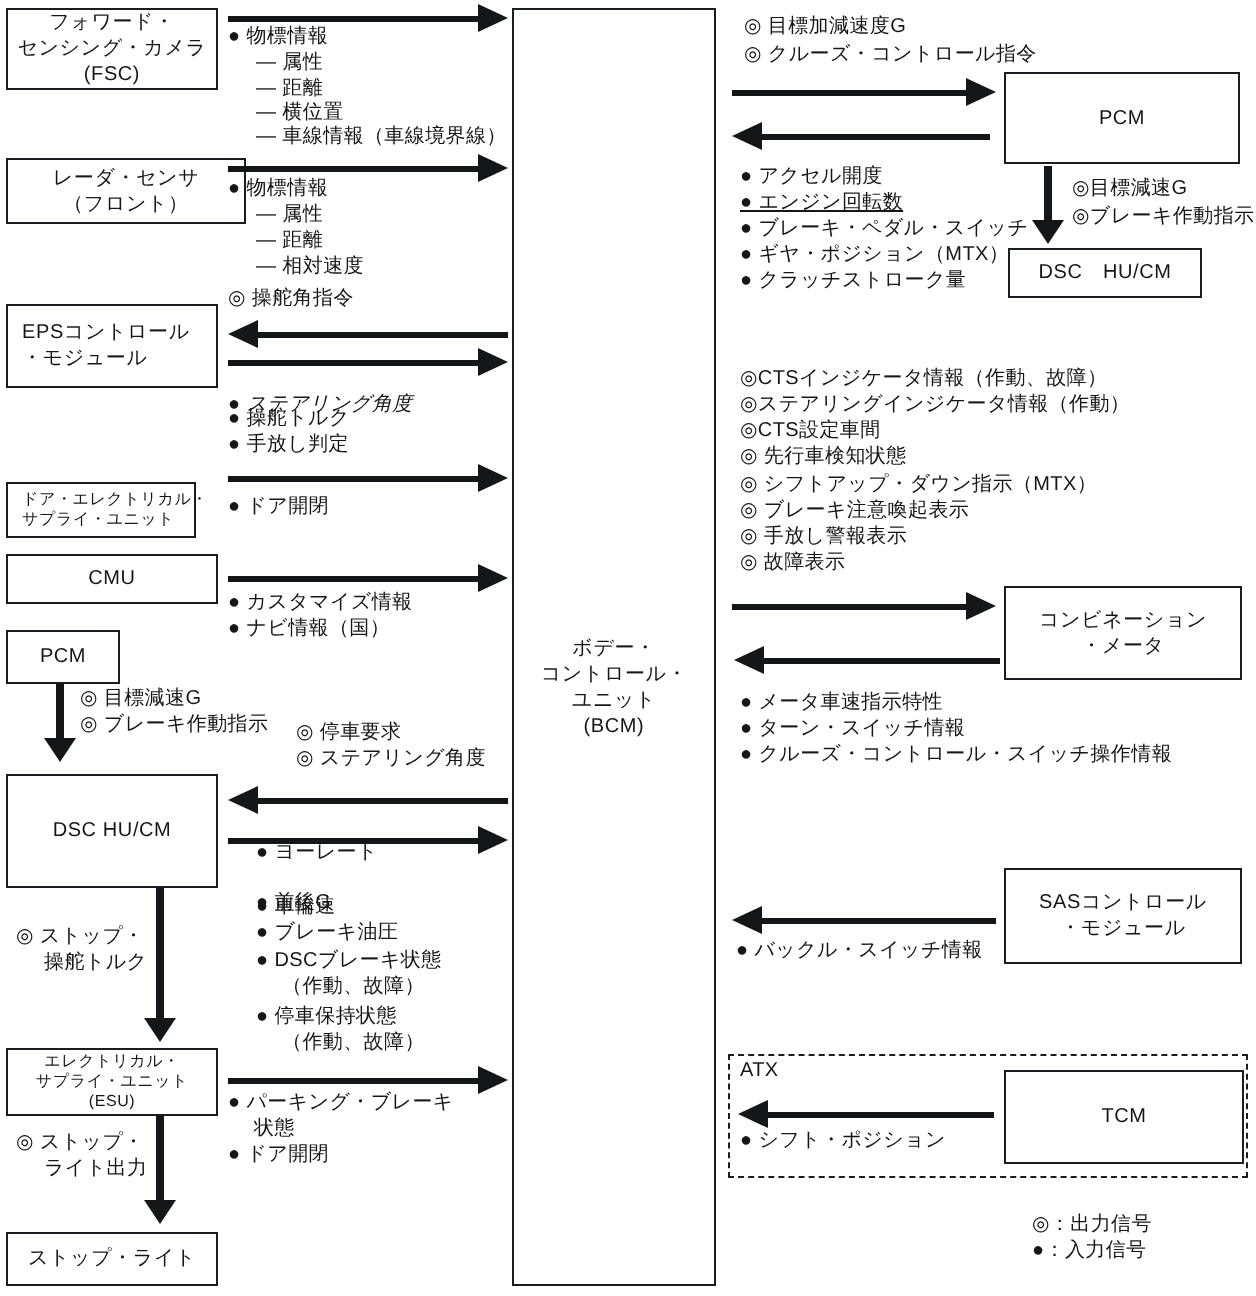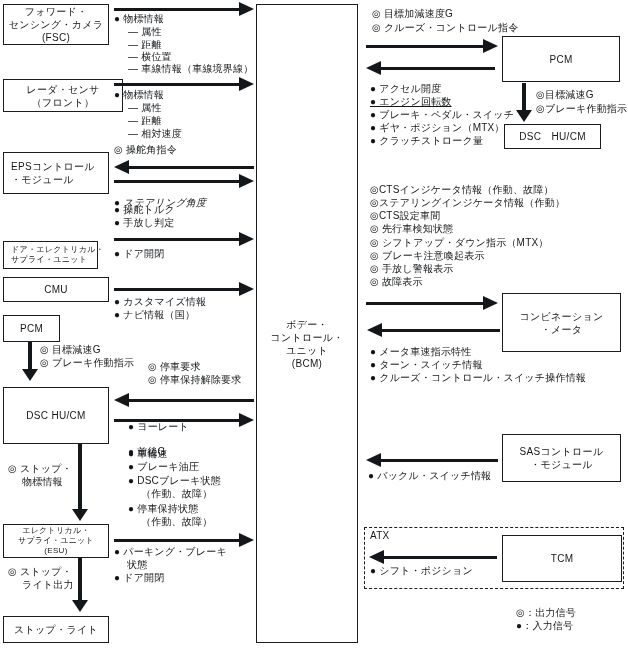--- a/index.html
+++ b/index.html
@@ -71,21 +71,21 @@
     </div>
     <div class="box" style="left: 3px; top: 616px; width: 106px; height: 27px;">
       <div class="box-line">ストップ・ライト</div>
     </div>
     <div class="box" style="left: 502px; top: 36px; width: 118px; height: 46px;">
       <div class="box-line">PCM</div>
     </div>
     <div class="box" style="left: 504px; top: 124px; width: 97px; height: 25px;">
       <div class="box-line">DSC　HU/CM</div>
     </div>
-    <div class="box" style="left: 502px; top: 293px; width: 119px; height: 59px;">
+    <div class="box" style="left: 502px; top: 293px; width: 119px; height: 47px;">
       <div class="box-line">コンビネーション</div>
       <div class="box-line">・メータ</div>
     </div>
     <div class="box" style="left: 502px; top: 434px; width: 119px; height: 48px;">
       <div class="box-line">SASコントロール</div>
       <div class="box-line">・モジュール</div>
     </div>
     <div class="box dashed" style="left: 364px; top: 527px; width: 260px; height: 62px;"></div>
     <div class="box" style="left: 502px; top: 535px; width: 120px; height: 47px;">
       <div class="box-line">TCM</div>
@@ -178,31 +178,31 @@
     <div class="sig" style="left: 114px; top: 144px;">◎ 操舵角指令</div>
     <div class="sig" style="left: 114px; top: 197px; font-style: italic;">● ステアリング角度</div>
     <div class="sig" style="left: 114px; top: 204px;">● 操舵トルク</div>
     <div class="sig" style="left: 114px; top: 217px;">● 手放し判定</div>
     <div class="sig" style="left: 114px; top: 248px;">● ドア開閉</div>
     <div class="sig" style="left: 114px; top: 296px;">● カスタマイズ情報</div>
     <div class="sig" style="left: 114px; top: 309px;">● ナビ情報（国）</div>
     <div class="sig" style="left: 40px; top: 344px;">◎ 目標減速G</div>
     <div class="sig" style="left: 40px; top: 357px;">◎ ブレーキ作動指示</div>
     <div class="sig" style="left: 148px; top: 361px;">◎ 停車要求</div>
-    <div class="sig" style="left: 148px; top: 374px;">◎ 停車保持解除要求</div>
+    <div class="sig" style="left: 148px; top: 374px;">◎ ステアリング角度</div>
     <div class="sig" style="left: 128px; top: 421px;">● ヨーレート</div>
     <div class="sig" style="left: 128px; top: 434px; margin-top: 12px;">● 前後G</div>
     <div class="sig" style="left: 128px; top: 448px;">● 車輪速</div>
     <div class="sig" style="left: 128px; top: 461px;">● ブレーキ油圧</div>
     <div class="sig" style="left: 128px; top: 475px;">● DSCブレーキ状態</div>
     <div class="sig" style="left: 141px; top: 488px;">（作動、故障）</div>
     <div class="sig" style="left: 128px; top: 503px;">● 停車保持状態</div>
     <div class="sig" style="left: 141px; top: 516px;">（作動、故障）</div>
     <div class="sig" style="left: 8px; top: 463px;">◎ ストップ・</div>
-    <div class="sig" style="left: 22px; top: 476px;">物標情報</div>
+    <div class="sig" style="left: 22px; top: 476px;">操舵トルク</div>
     <div class="sig" style="left: 114px; top: 546px;">● パーキング・ブレーキ</div>
     <div class="sig" style="left: 127px; top: 559px;">状態</div>
     <div class="sig" style="left: 114px; top: 572px;">● ドア開閉</div>
     <div class="sig" style="left: 8px; top: 566px;">◎ ストップ・</div>
     <div class="sig" style="left: 22px; top: 579px;">ライト出力</div>
     <div class="sig" style="left: 372px; top: 8px;">◎ 目標加減速度G</div>
     <div class="sig" style="left: 372px; top: 22px;">◎ クルーズ・コントロール指令</div>
     <div class="sig" style="left: 370px; top: 83px;">● アクセル開度</div>
     <div class="sig" style="left: 370px; top: 96px; text-decoration: underline;">● エンジン回転数</div>
     <div class="sig" style="left: 370px; top: 109px;">● ブレーキ・ペダル・スイッチ</div>

